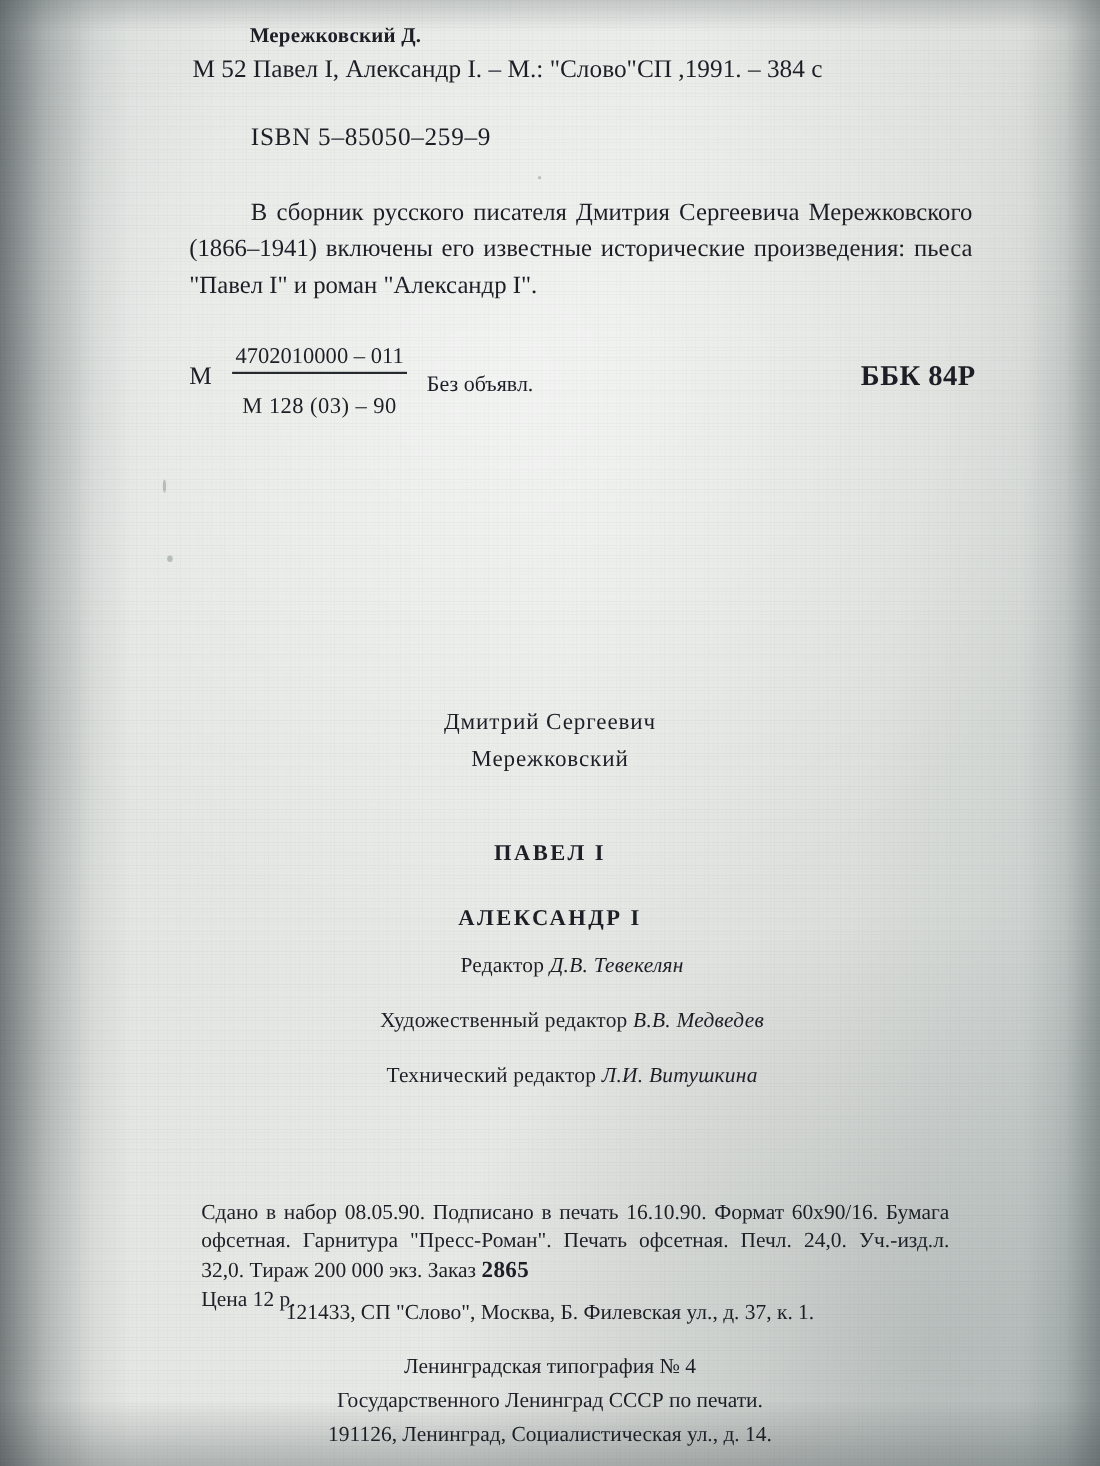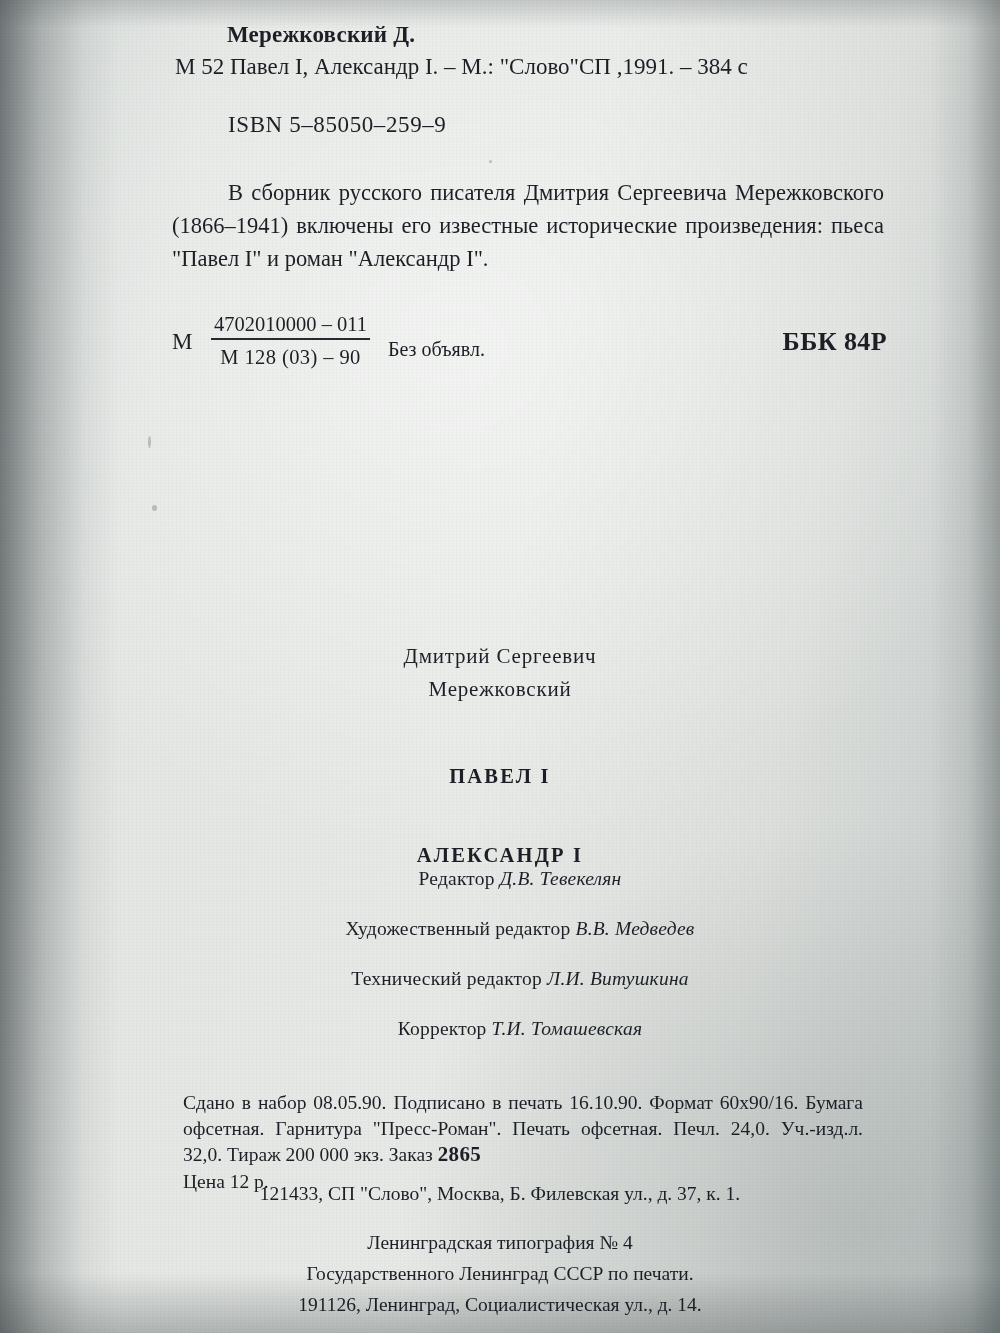--- a/index.html
+++ b/index.html
@@ -62,21 +62,21 @@
 
   
   .cip {
     position: absolute;
     left: 175px;
     top: 22px;
     width: 720px;
   }
   .cip-author {
     font-weight: bold;
-    font-size: 23px;
+    font-size: 19px;
     letter-spacing: 0.2px;
     margin-left: 52px;
   }
   .cip-line {
     font-size: 23px;
     margin-top: 6px;
     white-space: nowrap;
   }
   .isbn {
     position: absolute;
@@ -115,21 +115,21 @@
     text-align: center;
     font-size: 20.5px;
     line-height: 1.22;
   }
   .fraction .num { padding: 0 3px; }
   .fraction .bar {
     height: 1.6px;
     background: #262b30;
     margin: 1px 0 1px 0;
   }
-  .fraction .den { padding: 4px 3px; letter-spacing: 0.4px;}
+  .fraction .den { padding: 16px 3px; letter-spacing: 0.4px;}
   .cl-note {
     position: absolute;
     left: 192px; top: 26px;
     font-size: 20px;
     margin-left: 24px;
   }
   .cl-bbk {
     position: absolute;
     right: 0; top: 15px;
     font-size: 26px;
@@ -148,21 +148,21 @@
     font-size: 21px;
     letter-spacing: 0.8px;
     line-height: 1.55;
   }
   .col-title {
     font-size: 20.5px;
     font-weight: bold;
     letter-spacing: 2.2px;
   }
   .t1 { margin-top: 60px; }
-  .t2 { margin-top: 56px; }
+  .t2 { margin-top: 36px; }
 
   .credits {
     position: absolute;
     left: 0; right: 0;
     top: 868px;
     text-align: center;
     padding-left: 40px;
   }
   .credit {
     font-size: 19.5px;
@@ -248,21 +248,20 @@
       <div class="col-name">Дмитрий Сергеевич</div>
       <div class="col-name">Мережковский</div>
       <div class="col-title t1">ПАВЕЛ I</div>
       <div class="col-title t2">АЛЕКСАНДР I</div>
     </div>
 
     <div class="credits">
       <div class="credit"><span>Редактор </span><span class="nm">Д.В. Тевекелян</span></div>
       <div class="credit"><span>Художественный редактор </span><span class="nm">В.В. Медведев</span></div>
       <div class="credit"><span>Технический редактор </span><span class="nm">Л.И. Витушкина</span></div>
-      <div class="credit"><span>Корректор </span><span class="nm">Т.И. Томашевская</span></div>
     </div>
 
     <div class="imprint"><span>Сдано в набор 08.05.90. Подписано в печать 16.10.90. Формат 60х90/16. Бумага офсетная. Гарнитура "Пресс-Роман". Печать офсетная. Печл. 24,0. Уч.-изд.л. 32,0. Тираж 200 000 экз. Заказ</span> <span class="order-num">2865</span><span class="last-line">Цена 12 р.</span></div>
 
     <div class="addr">121433, СП "Слово", Москва, Б. Филевская ул., д. 37, к. 1.</div>
 
     <div class="printer">
       <div>Ленинградская типография № 4</div>
       <div>Государственного Ленинград СССР по печати.</div>
       <div>191126, Ленинград, Социалистическая ул., д. 14.</div>

